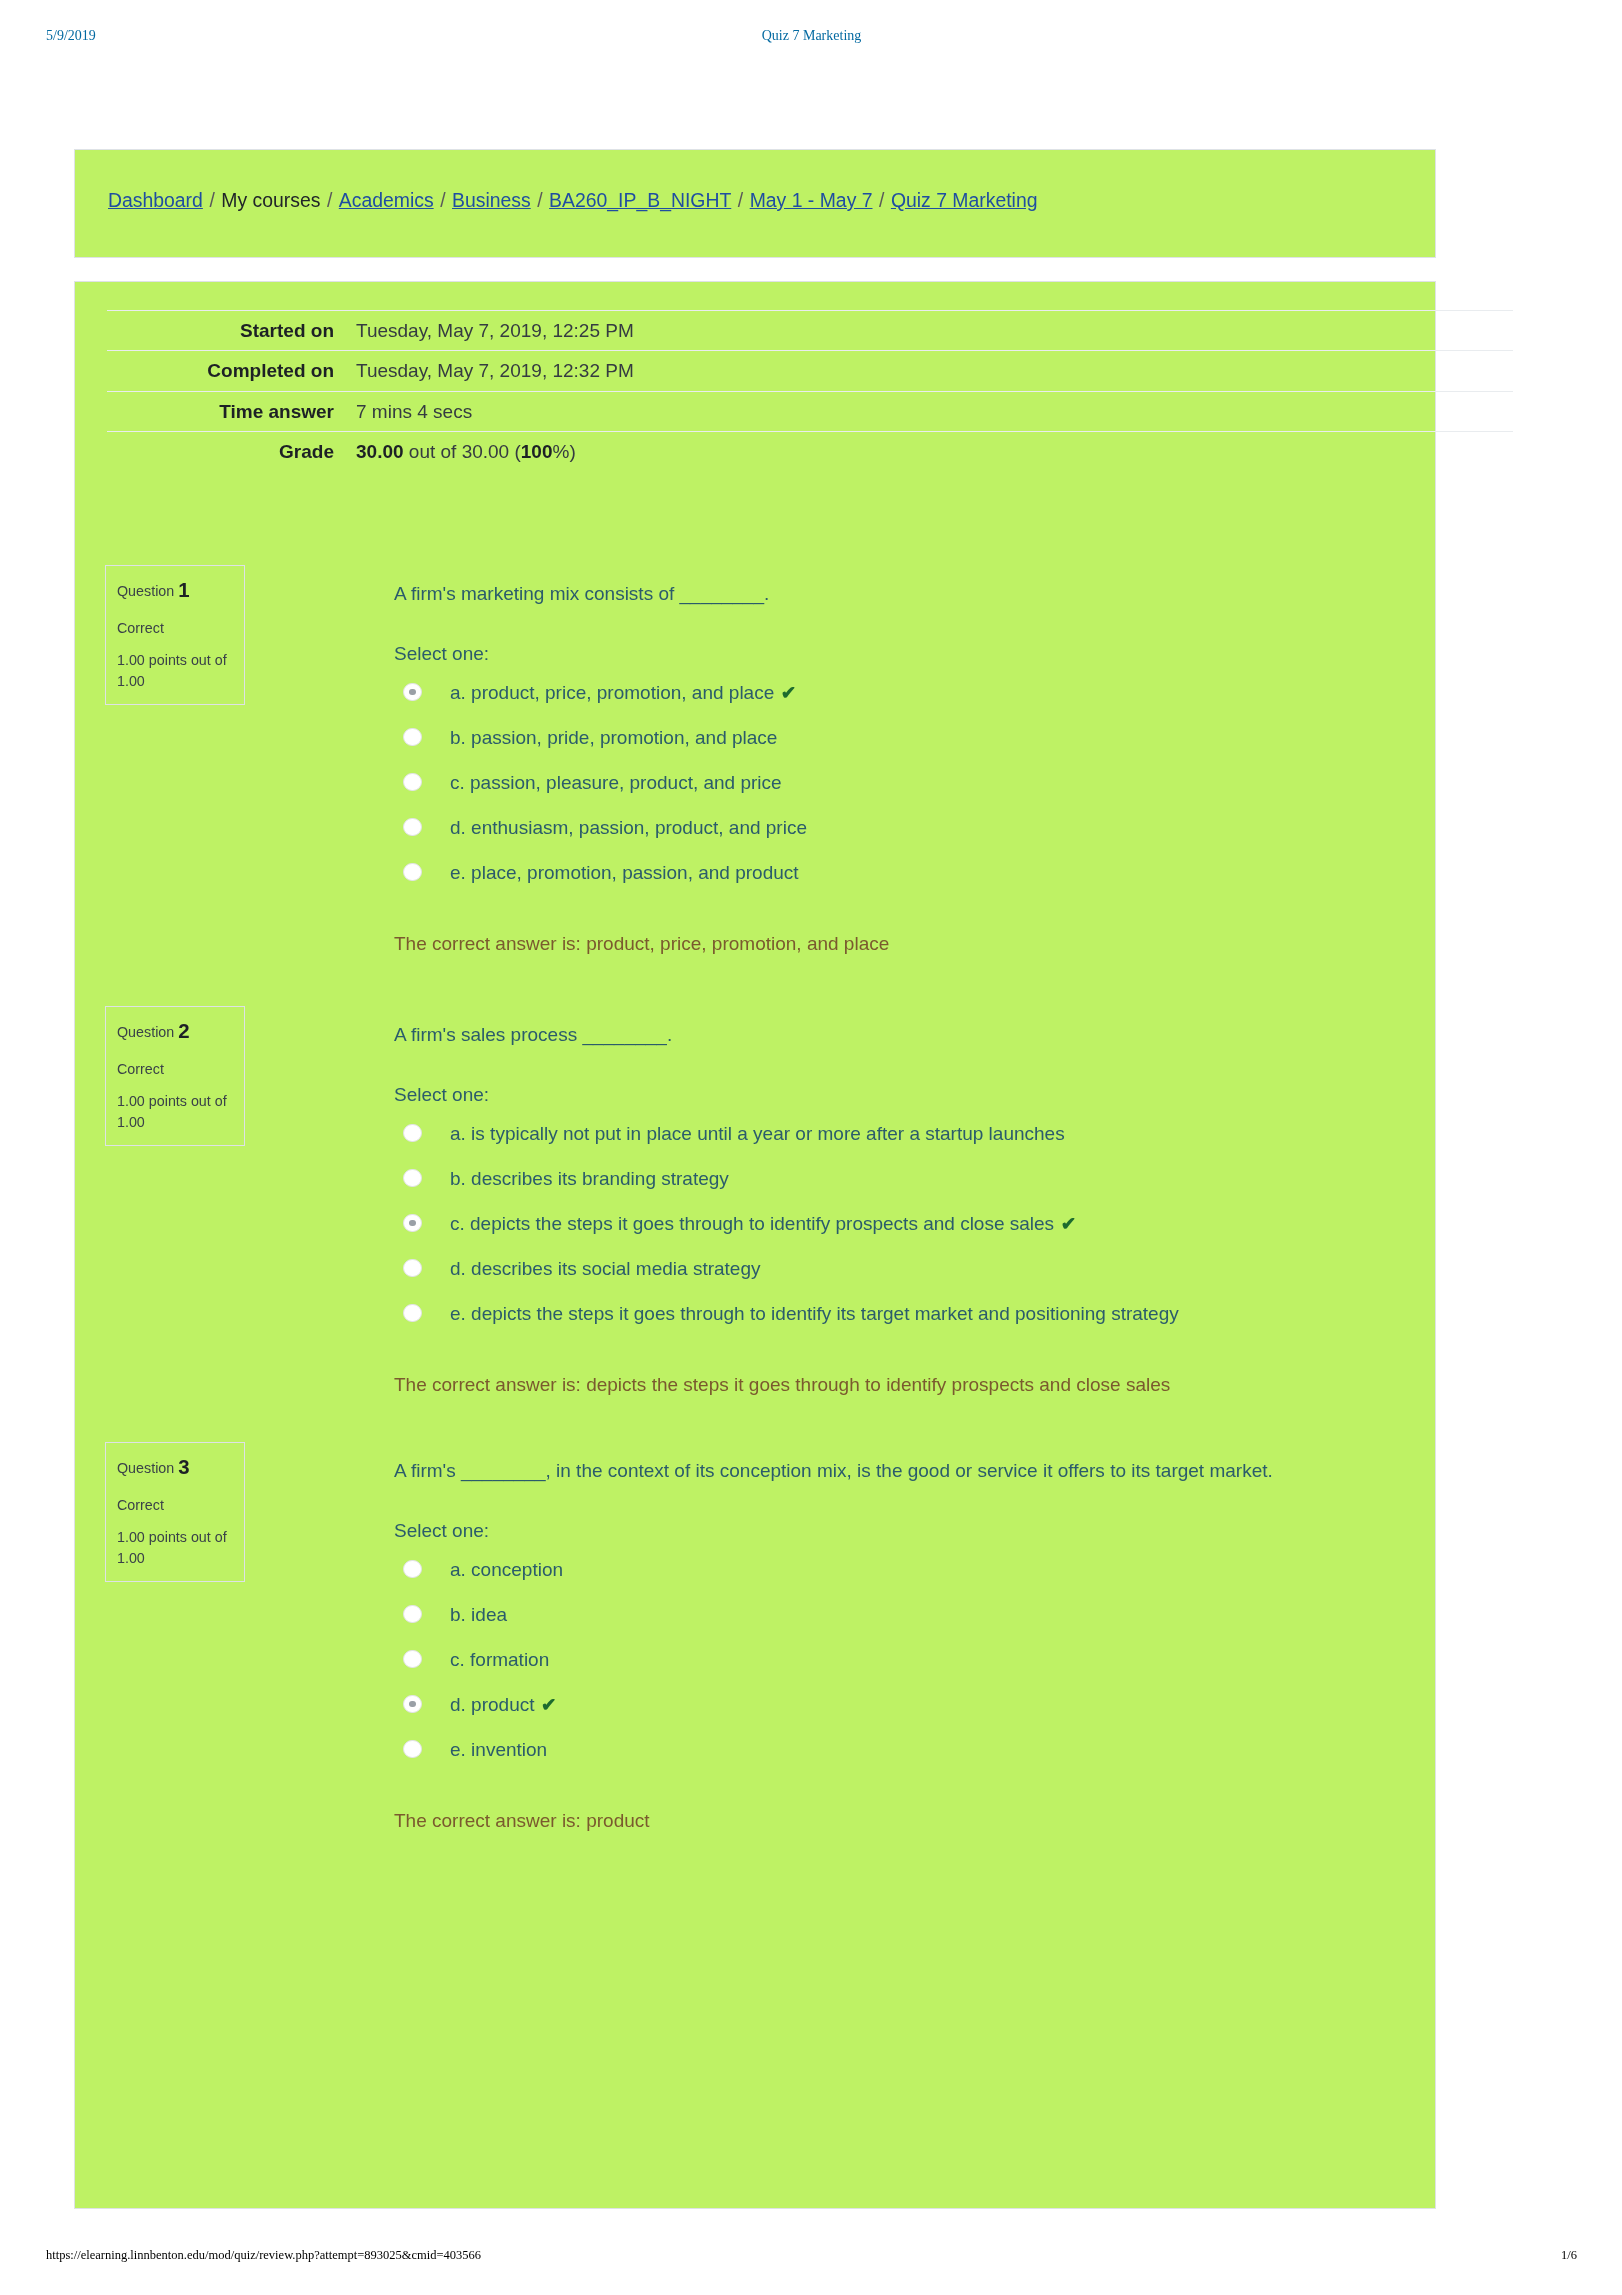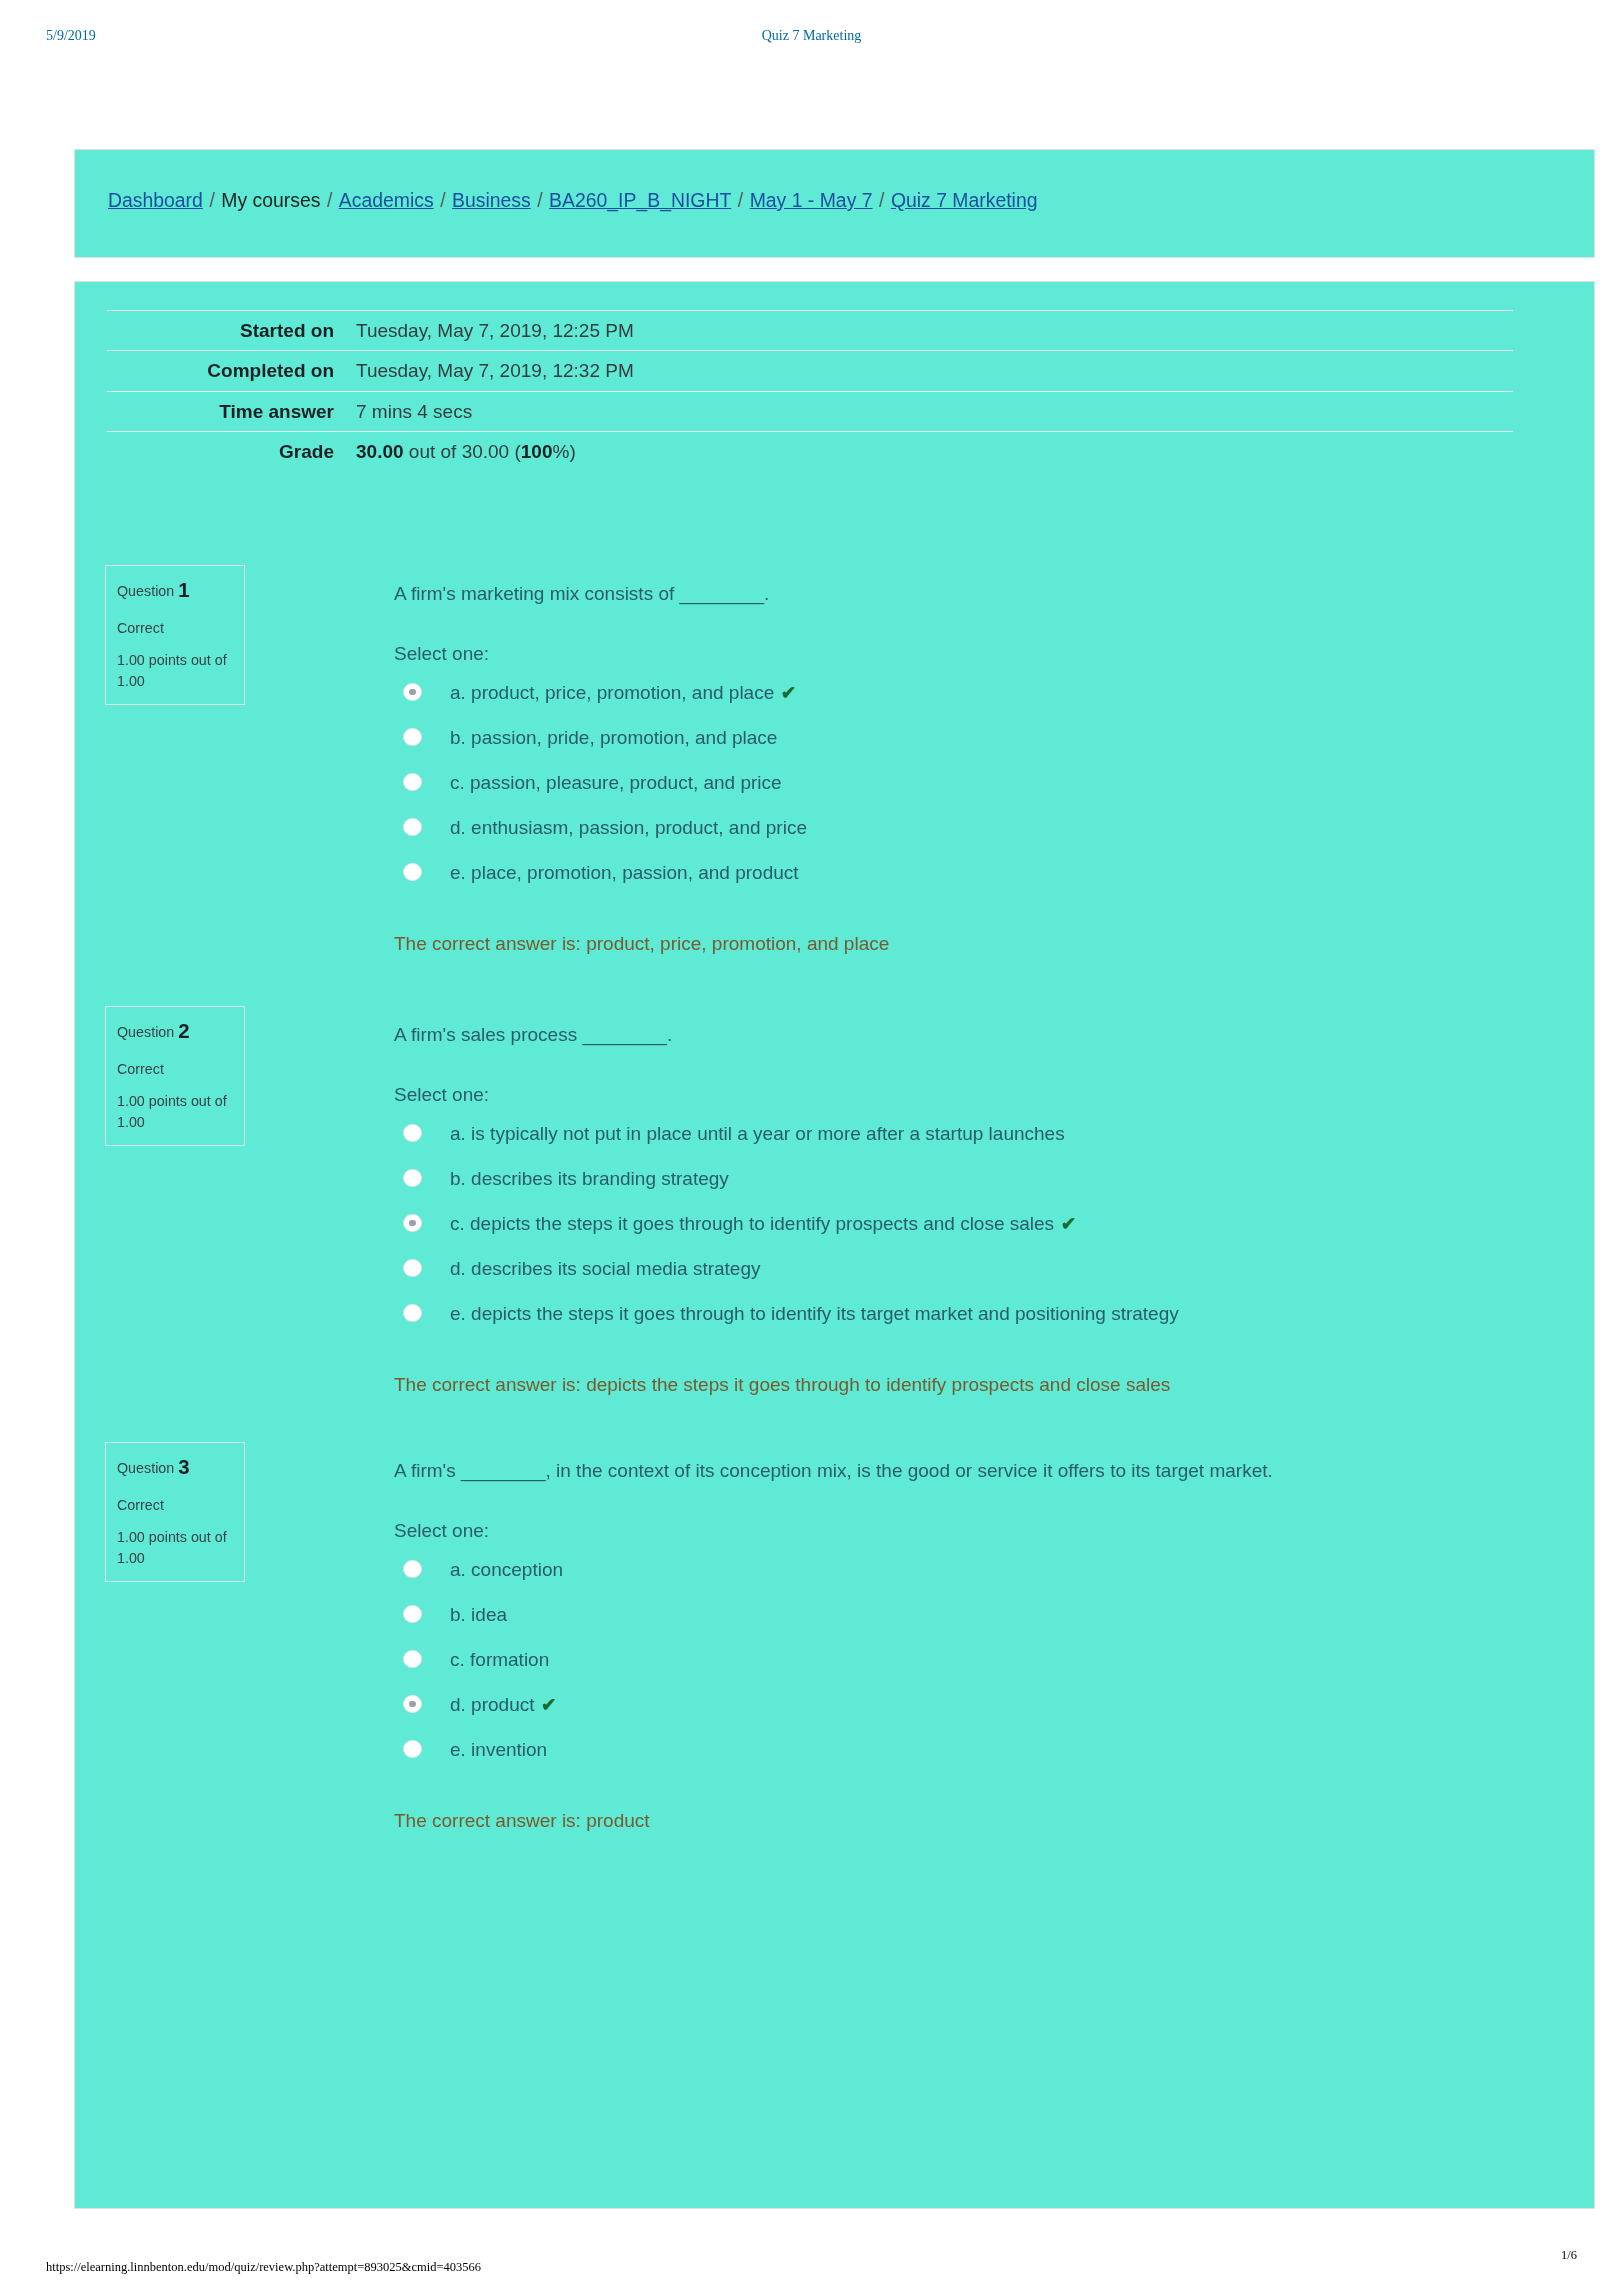--- a/index.html
+++ b/index.html
@@ -46,34 +46,34 @@
     left: 0;
     width: 1623px;
     height: 18.5px;
     font-family: "Liberation Serif", serif;
     font-size: 12.5px;
     color: #000000;
   }
   .print-footer .pf-url {
     position: absolute;
     left: 46px;
-    top: 12px;
+    top: 0;
   }
   .print-footer .pf-page {
     position: absolute;
     right: 46px;
     top: 0;
   }
 
   
   .card {
     position: absolute;
     left: 74px;
-    width: 1521px;
-    background: #5eead4;
+    width: 1362px;
+    background: #bef264;
     border: 1.4px solid #dee2e6;
     box-sizing: border-box;
   }
   #breadcrumb-card {
     top: 149px;
     height: 109px;
   }
   #content-card {
     top: 281px;
     height: 1928px;

